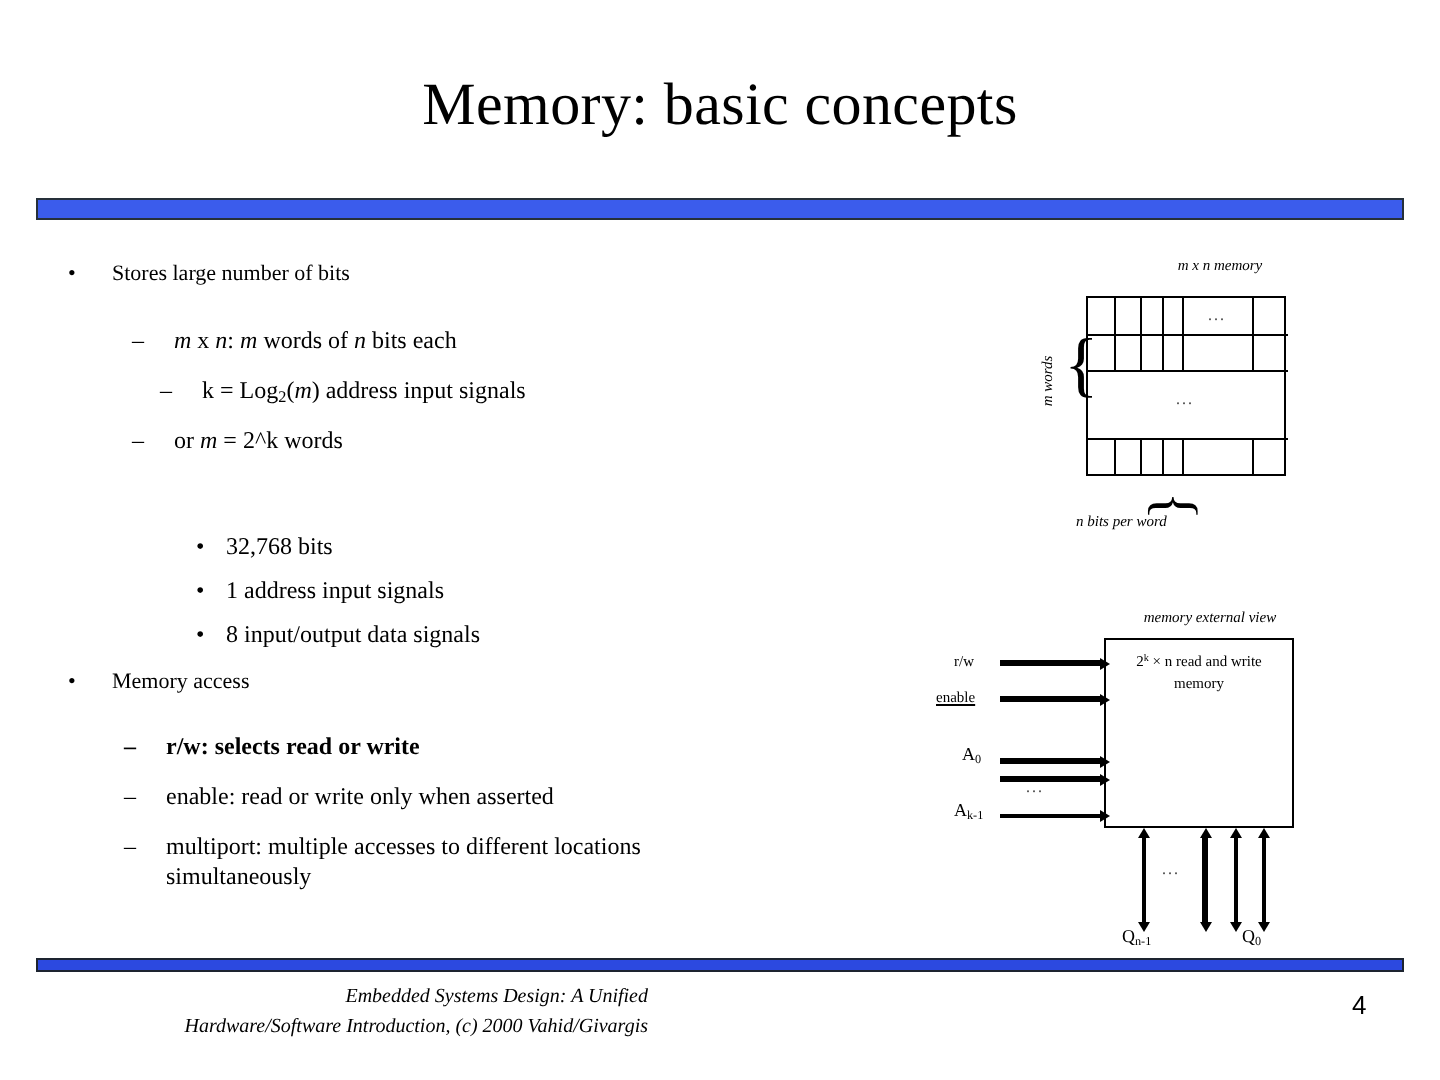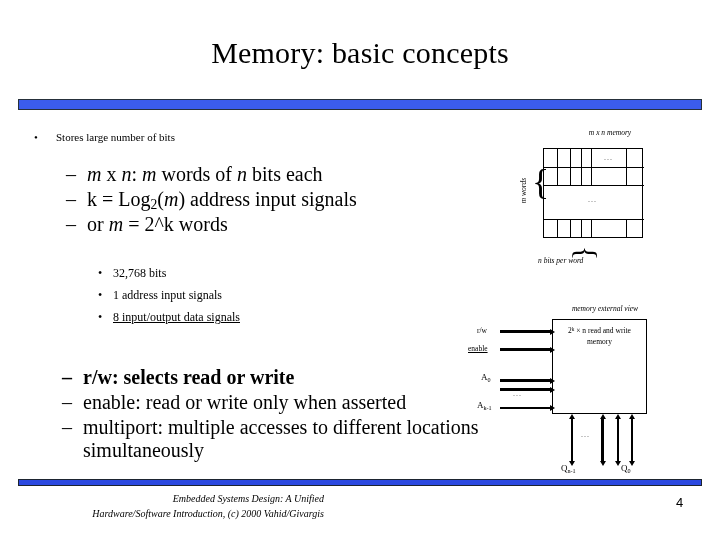--- a/index.html
+++ b/index.html
@@ -34,21 +34,21 @@
 
   
   .lvl1{
     position:absolute;
     font-size:11px;
     white-space:nowrap;
   }
   .lvl1 .b{display:inline-block;width:22px;}
   .lvl2{
     position:absolute;
-    font-size:20px;
+    font-size:12px;
     white-space:nowrap;
   }
   .lvl2 .b{display:inline-block;width:21px;}
   .lvl3{
     position:absolute;
     font-size:12px;
     white-space:nowrap;
   }
   .lvl3 .b{display:inline-block;width:15px;}
   i{font-style:italic;}
@@ -140,39 +140,42 @@
   <div class="rule-top"></div>
 
   <div class="lvl1" style="left:34px;top:131px;">
     <span class="b">•</span><span>Stores large number of bits</span>
   </div>
 
   <div class="lvl2" style="left:66px;top:163px;">
     <span class="b">–</span><span><i>m</i><span> x </span><i>n</i><span>: </span><i>m</i><span> words of </span><i>n</i><span> bits each</span></span>
   </div>
 
-  <div class="lvl2" style="left:66px;top:188px;">
+  <div class="lvl2" style="left:80px;top:188px;">
     <span class="b">–</span><span><span>k = Log</span><sub>2</sub><span>(</span><i>m</i><span>) address input signals</span></span>
   </div>
 
   <div class="lvl2" style="left:66px;top:213px;">
     <span class="b">–</span><span><span>or </span><i>m</i><span> = 2^k words</span></span>
   </div>
 
 
   <div class="lvl3" style="left:98px;top:266px;">
     <span class="b">•</span><span>32,768 bits</span>
   </div>
   <div class="lvl3" style="left:98px;top:288px;">
     <span class="b">•</span><span>1 address input signals</span>
   </div>
-  <div class="lvl3" style="left:98px;top:310px;text-decoration:underline;">
+  <div class="lvl3" style="left:98px;top:310px;">
     <span class="b">•</span><span>8 input/output data signals</span>
   </div>
 
+  <div class="lvl1" style="left:34px;top:335px;">
+    <span class="b">•</span><span>Memory access</span>
+  </div>
 
   <div class="lvl2" style="left:62px;top:366px;font-weight:bold;">
     <span class="b">–</span><span>r/w: selects read or write</span>
   </div>
   <div class="lvl2" style="left:62px;top:391px;">
     <span class="b">–</span><span>enable: read or write only when asserted</span>
   </div>
   <div class="lvl2" style="left:62px;top:416px;">
     <span class="b">–</span><span>multiport: multiple accesses to different locations</span>
     <div style="margin-left:21px;">simultaneously</div>

